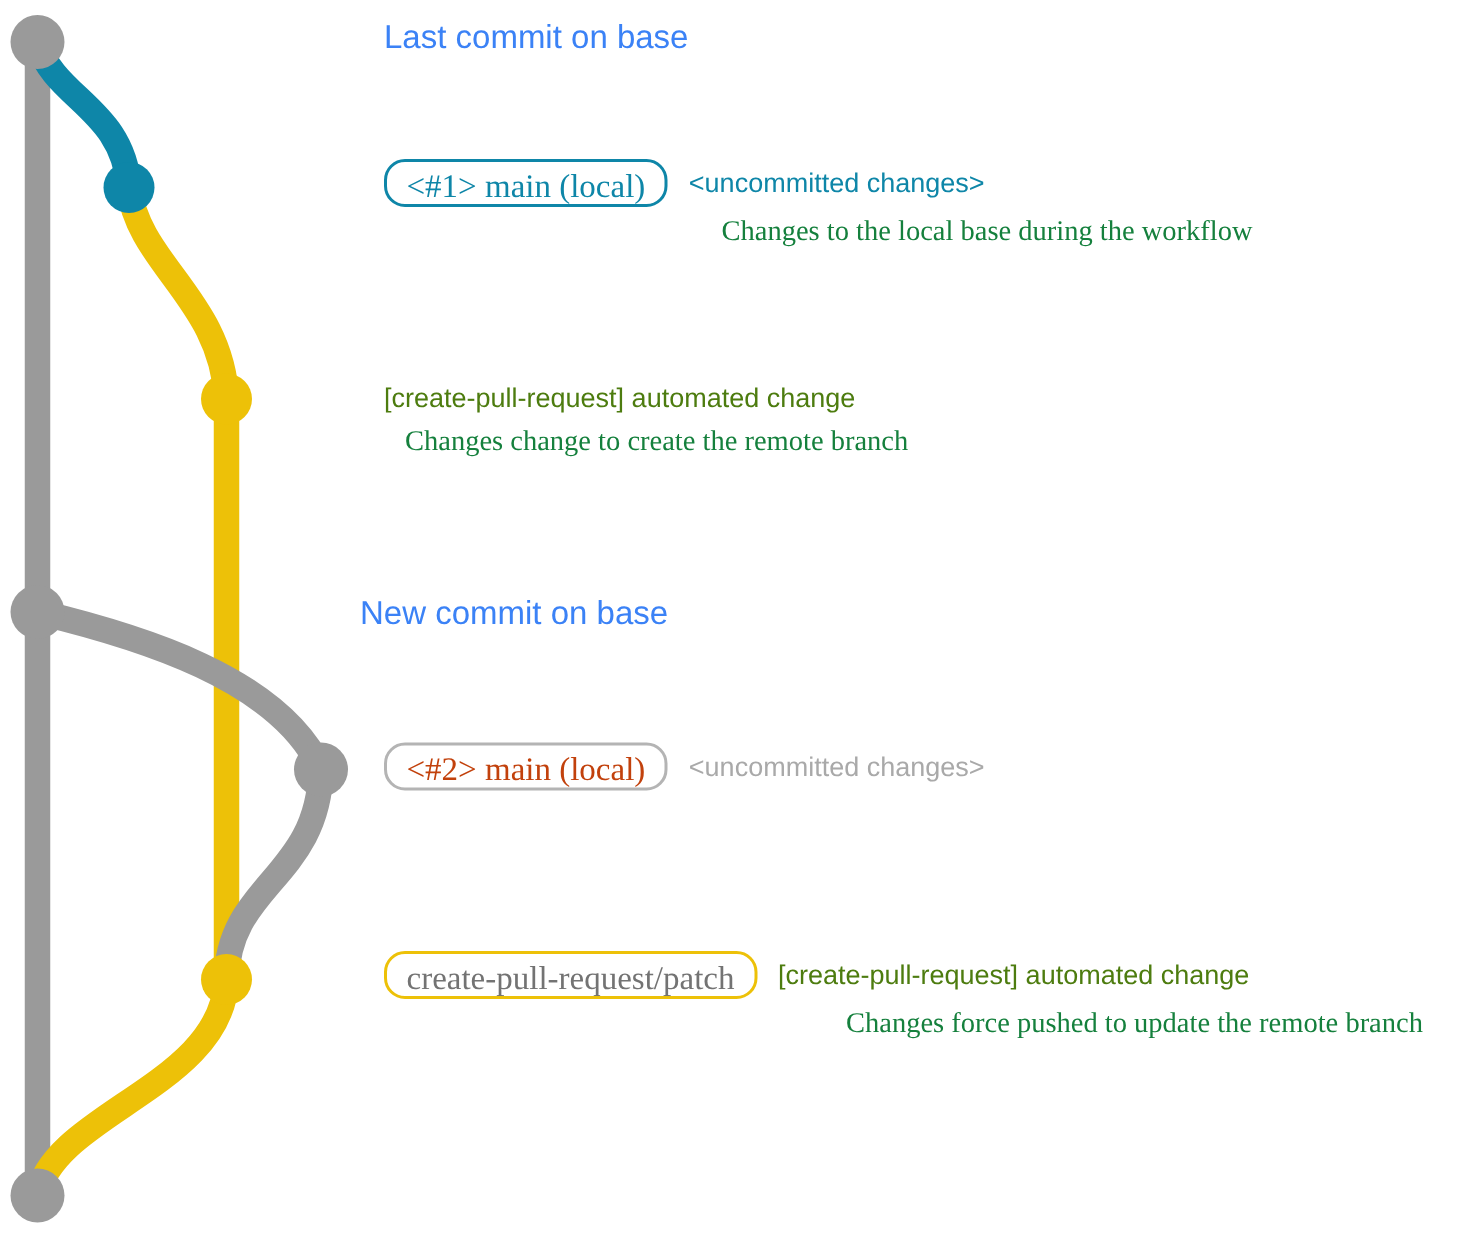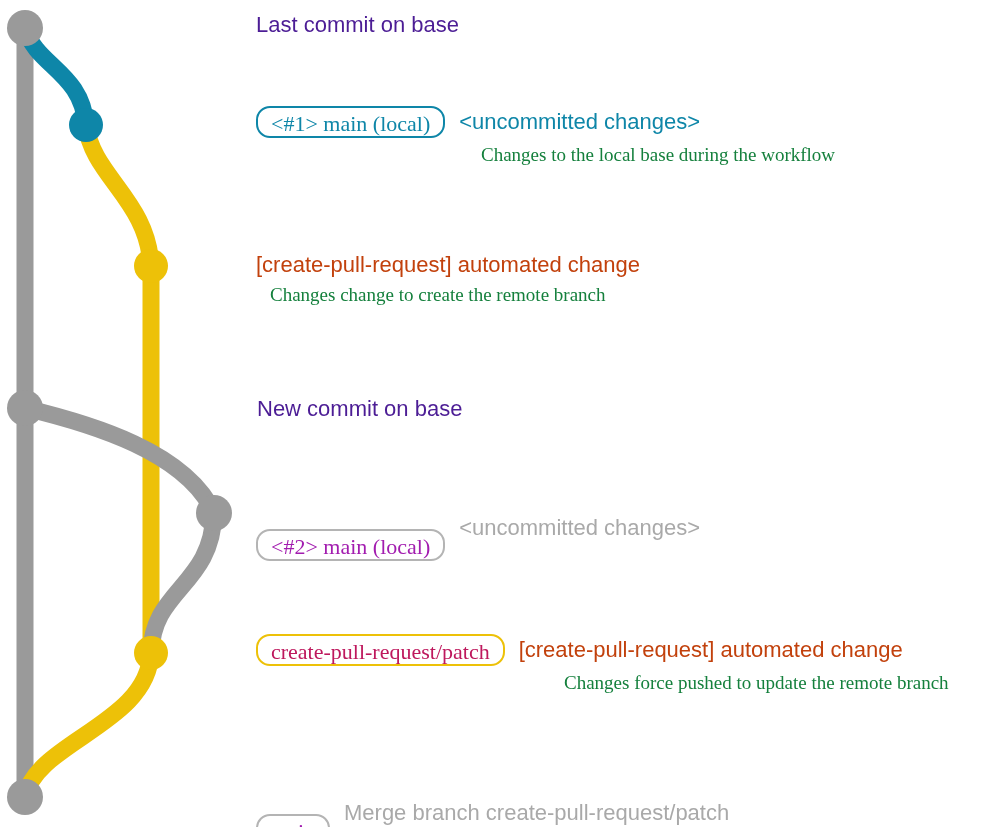--- a/index.html
+++ b/index.html
@@ -47,48 +47,48 @@
     border: 2px solid #9a9a9a;
     border-radius: 14px;
     padding: 4px 13px 0 13px;
     font-size: 22px;
     line-height: 24px;
     color: #9a9a9a;
     background: #ffffff;
     font-family: Liberation Serif, serif;
   }
   .ref-chip.teal  { border-color: #0e86a8; color: #0e86a8; }
-  .ref-chip.amber { border-color: #edc108; color: #be185d; text-align: right; }
-  .ref-chip.grey  { border-color: #b4b4b4; color: #a21caf; margin-top: 34px; }
+  .ref-chip.amber { border-color: #edc108; color: #737373; text-align: right; }
+  .ref-chip.grey  { border-color: #b4b4b4; color: #c2410c; }
 
   .subject {
-    font-size: 22px;
+    font-size: 18px;
     line-height: 26px;
     color: #9a9a9a;
     margin-left: 14px;
     font-family: "Liberation Sans", sans-serif;
   }
   .subject.teal  { color: #0e86a8; }
-  .subject.amber { color: #c2410c; }
+  .subject.amber { color: #4d7c0f; }
   .subject.grey  { color: #a9a9a9; }
   .subject.nochip { margin-left: 0; }
 
   .note {
     font-family: "Liberation Serif", serif;
     font-size: 19px;
     line-height: 22px;
     color: #15803d;
     margin-top: 6px;
     white-space: nowrap;
   }
 
   .plain-head {
     font-size: 22px;
     line-height: 26px;
-    color: #4c1d95;
+    color: #3b82f6;
     white-space: nowrap;
     font-family: "Liberation Sans", sans-serif;
   }
 </style>
 </head>
 <body>
 
 <svg id="graph-canvas" viewBox="0 0 981 827" width="981" height="827" xmlns="http://www.w3.org/2000/svg">
 
   <path d="M 25 28 L 25 408 L 25 797" stroke="#9a9a9a" stroke-width="17" fill="none" stroke-linecap="round"></path>
@@ -130,41 +130,35 @@
     <div class="note" style="margin-left:225px;">Changes to the local base during the workflow</div>
   </div>
 
   <div class="entry" style="left:256px; top:252px;">
     <div class="entry-row">
       <span class="subject amber nochip">[create-pull-request] automated change</span>
     </div>
     <div class="note" style="margin-left:14px;">Changes change to create the remote branch</div>
   </div>
 
-  <div class="entry" style="left:257px; top:396px;">
+  <div class="entry" style="left:240px; top:396px;">
     <div class="entry-row">
       <span class="plain-head">New commit on base</span>
     </div>
   </div>
 
   <div class="entry" style="left:256px; top:495px;">
     <div class="entry-row">
       <span class="ref-chip grey">&lt;#2&gt; main (local)</span>
       <span class="subject grey">&lt;uncommitted changes&gt;</span>
     </div>
   </div>
 
   <div class="entry" style="left:256px; top:634px;">
     <div class="entry-row">
       <span class="ref-chip amber">create-pull-request/patch</span>
       <span class="subject amber">[create-pull-request] automated change</span>
     </div>
     <div class="note" style="margin-left:308px;">Changes force pushed to update the remote branch</div>
   </div>
 
-  <div class="entry" style="left:256px; top:780px;">
-    <div class="entry-row">
-      <span class="ref-chip grey">main</span>
-      <span class="subject grey">Merge branch create-pull-request/patch</span>
-    </div>
-  </div>
 
 </div>
 
 </body></html>

